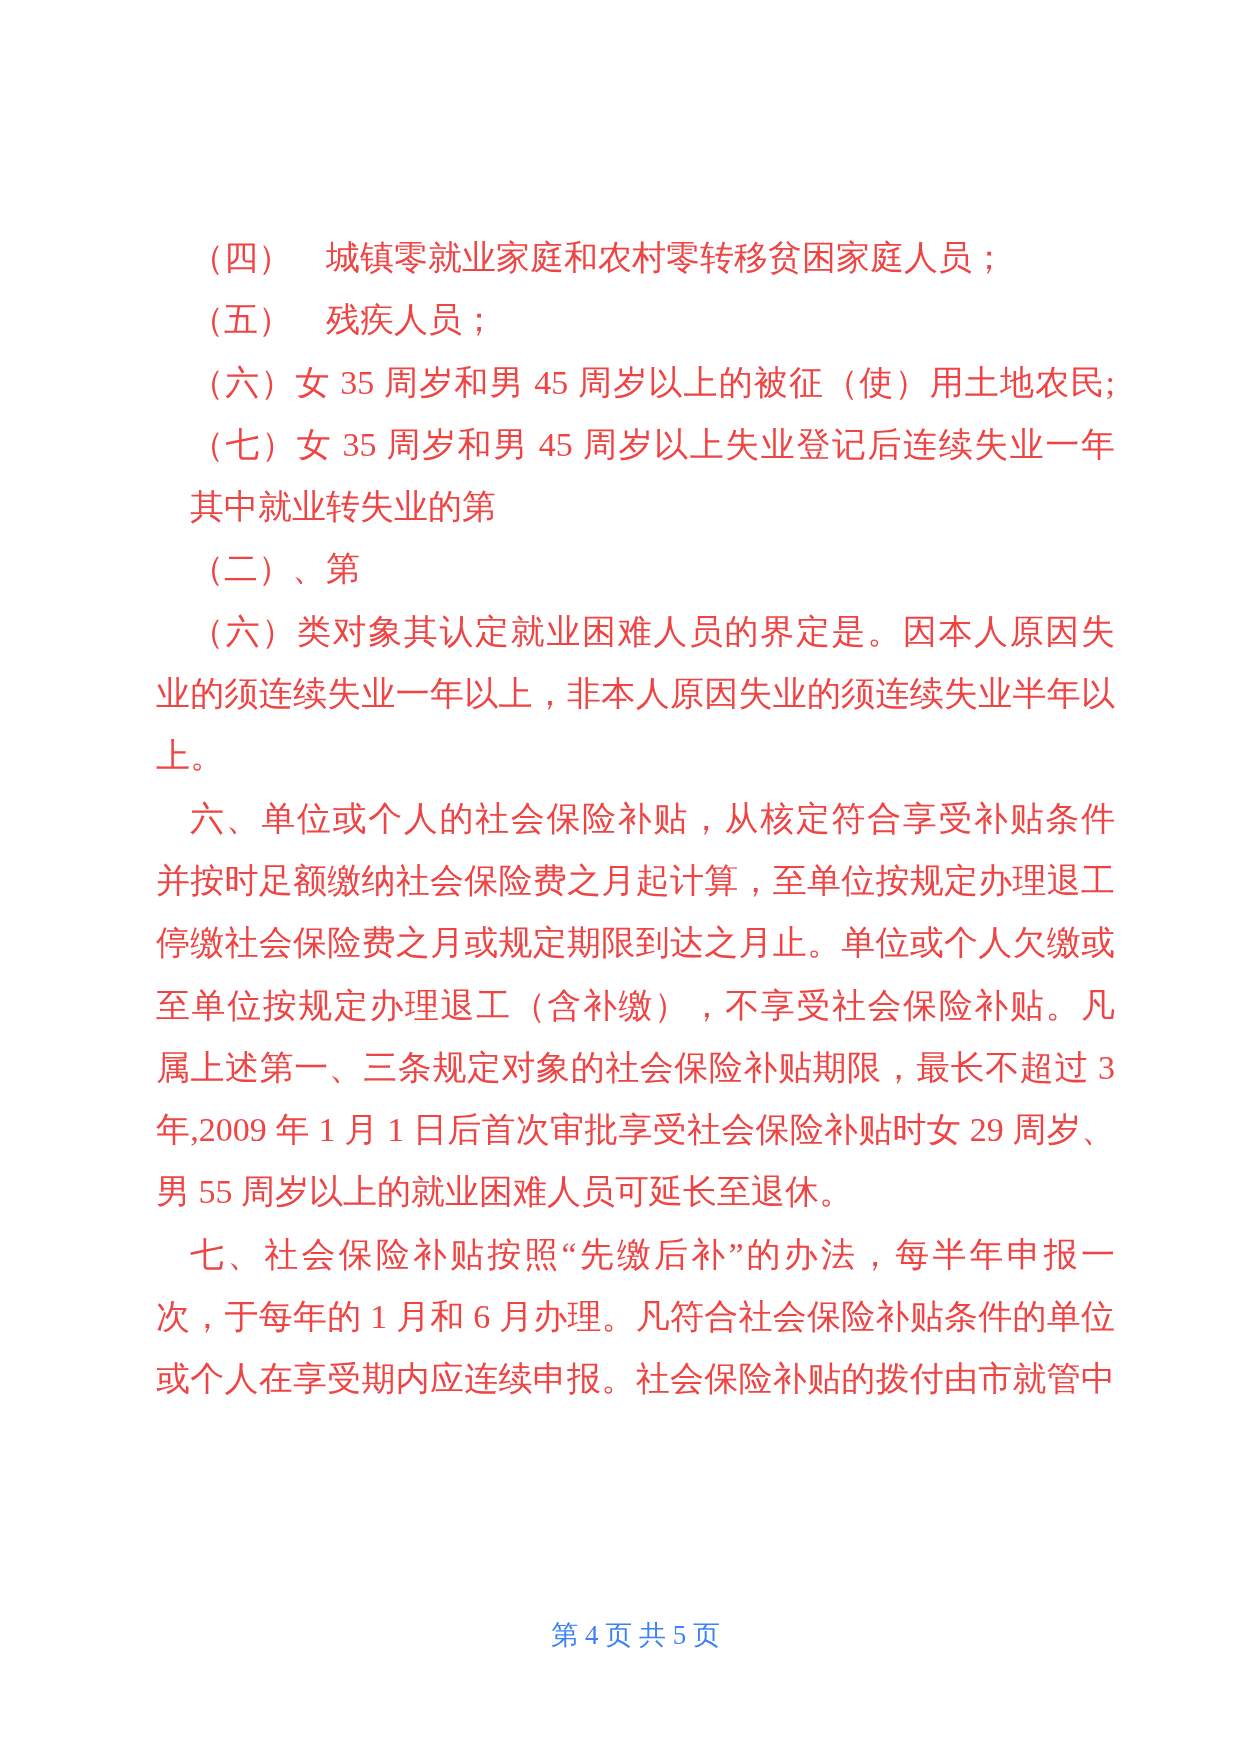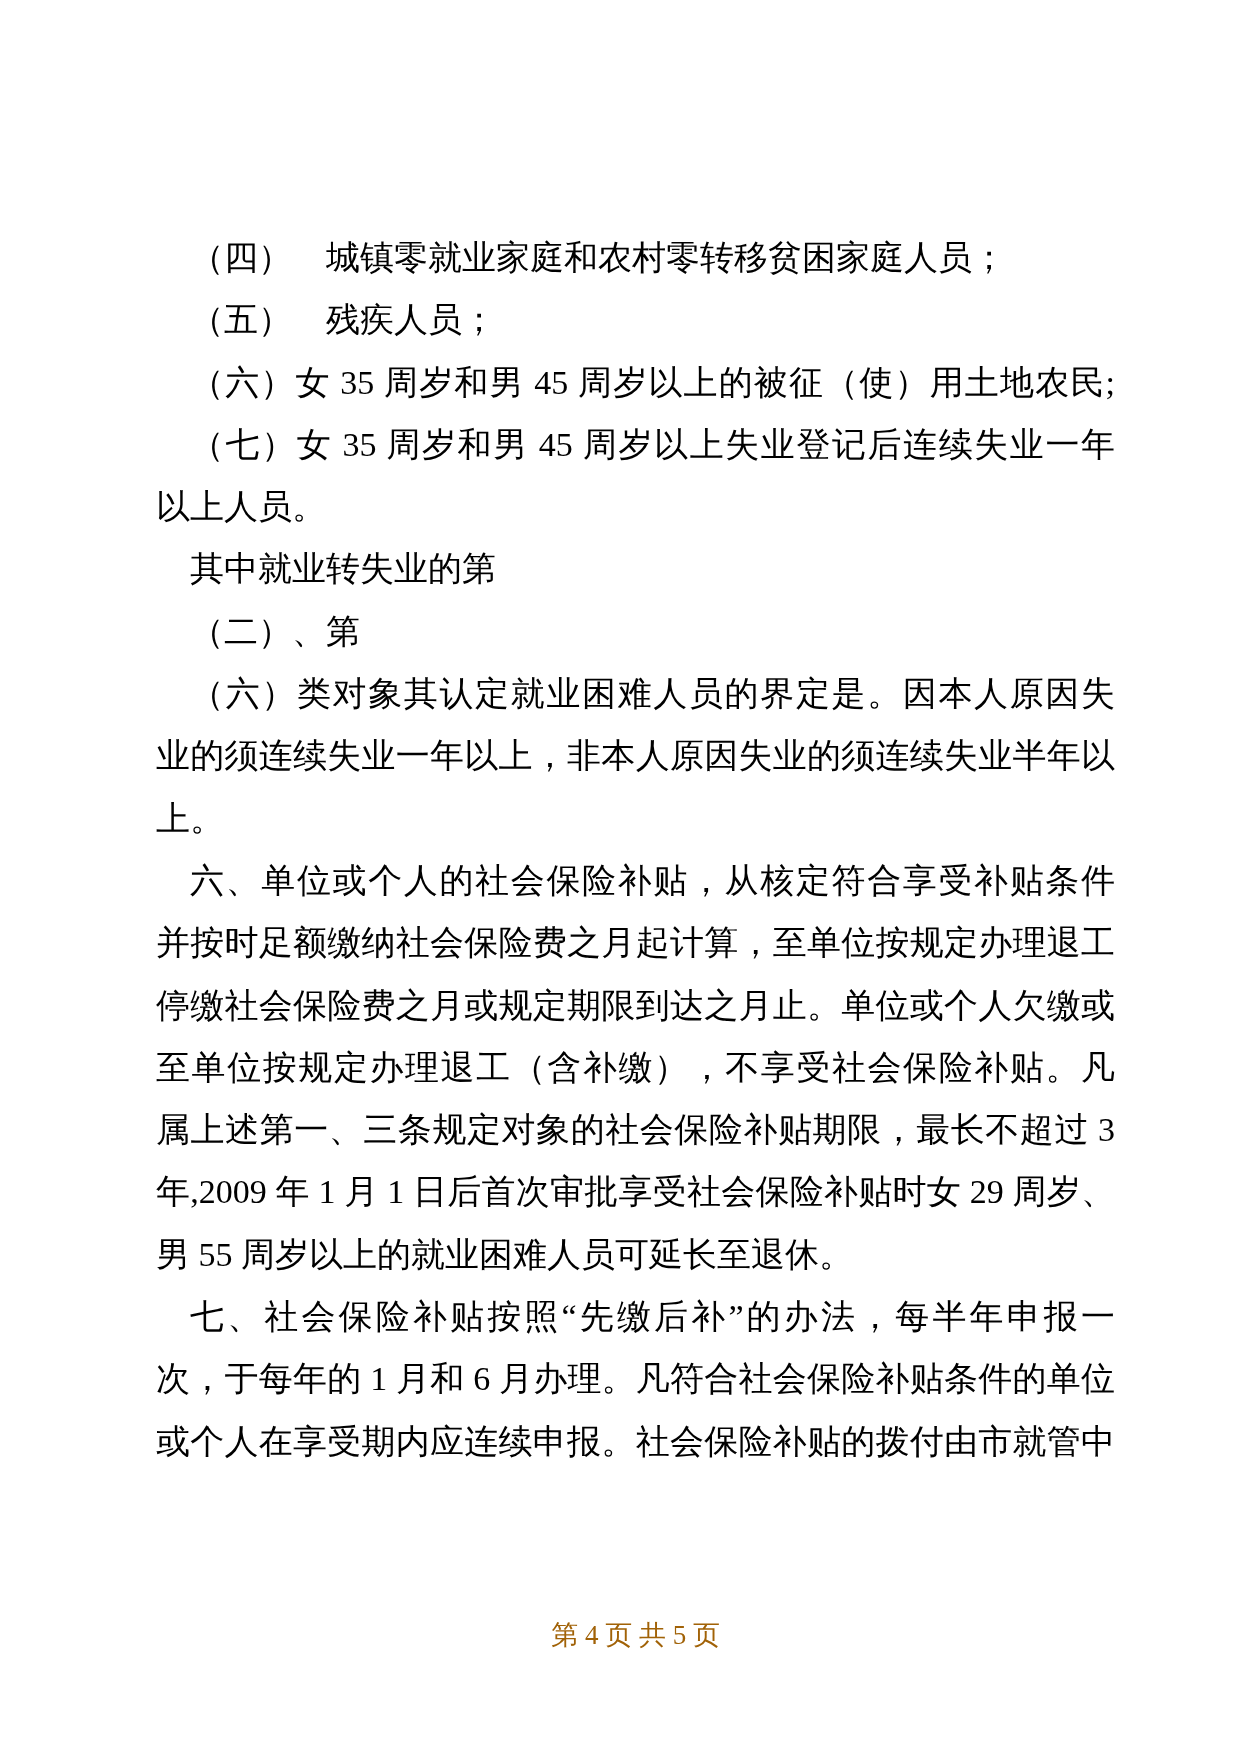--- a/index.html
+++ b/index.html
@@ -19,52 +19,51 @@
     position: absolute;
     left: 156px;
     top: 227px;
     width: 959px;
   }
   .line {
     font-size: 34px;
     line-height: 62.3px;
     height: 62.3px;
     overflow: hidden;
-    color: #000000;
+    color: #ef4444;
     text-align: left;
     white-space: normal;
   }
   .line.indent {
     text-indent: 34px;
   }
   .line.fill {
     text-align: justify;
     text-align-last: justify;
   }
   .footer {
     position: absolute;
     left: 156px;
     top: 1611px;
     width: 959px;
     text-align: center;
     font-size: 27px;
     line-height: 48px;
-    color: #a16207;
+    color: #3b82f6;
   }
 </style>
 </head>
 <body>
 
 <div class="page">
   <div class="body-text">
       <div class="line indent">（四）　城镇零就业家庭和农村零转移贫困家庭人员；</div>
       <div class="line indent">（五）　残疾人员；</div>
       <div class="line indent fill">（六）女 35 周岁和男 45 周岁以上的被征（使）用土地农民;</div>
       <div class="line indent fill">（七）女 35 周岁和男 45 周岁以上失业登记后连续失业一年</div>
-      <div class="line">以上人员。</div>
       <div class="line indent">其中就业转失业的第</div>
       <div class="line indent">（二）、第</div>
       <div class="line indent fill">（六）类对象其认定就业困难人员的界定是。因本人原因失</div>
       <div class="line fill">业的须连续失业一年以上，非本人原因失业的须连续失业半年以</div>
       <div class="line">上。</div>
       <div class="line indent fill">六、单位或个人的社会保险补贴，从核定符合享受补贴条件</div>
       <div class="line fill">并按时足额缴纳社会保险费之月起计算，至单位按规定办理退工</div>
       <div class="line fill">停缴社会保险费之月或规定期限到达之月止。单位或个人欠缴或</div>
       <div class="line fill">至单位按规定办理退工（含补缴），不享受社会保险补贴。凡</div>
       <div class="line fill">属上述第一、三条规定对象的社会保险补贴期限，最长不超过 3</div>

